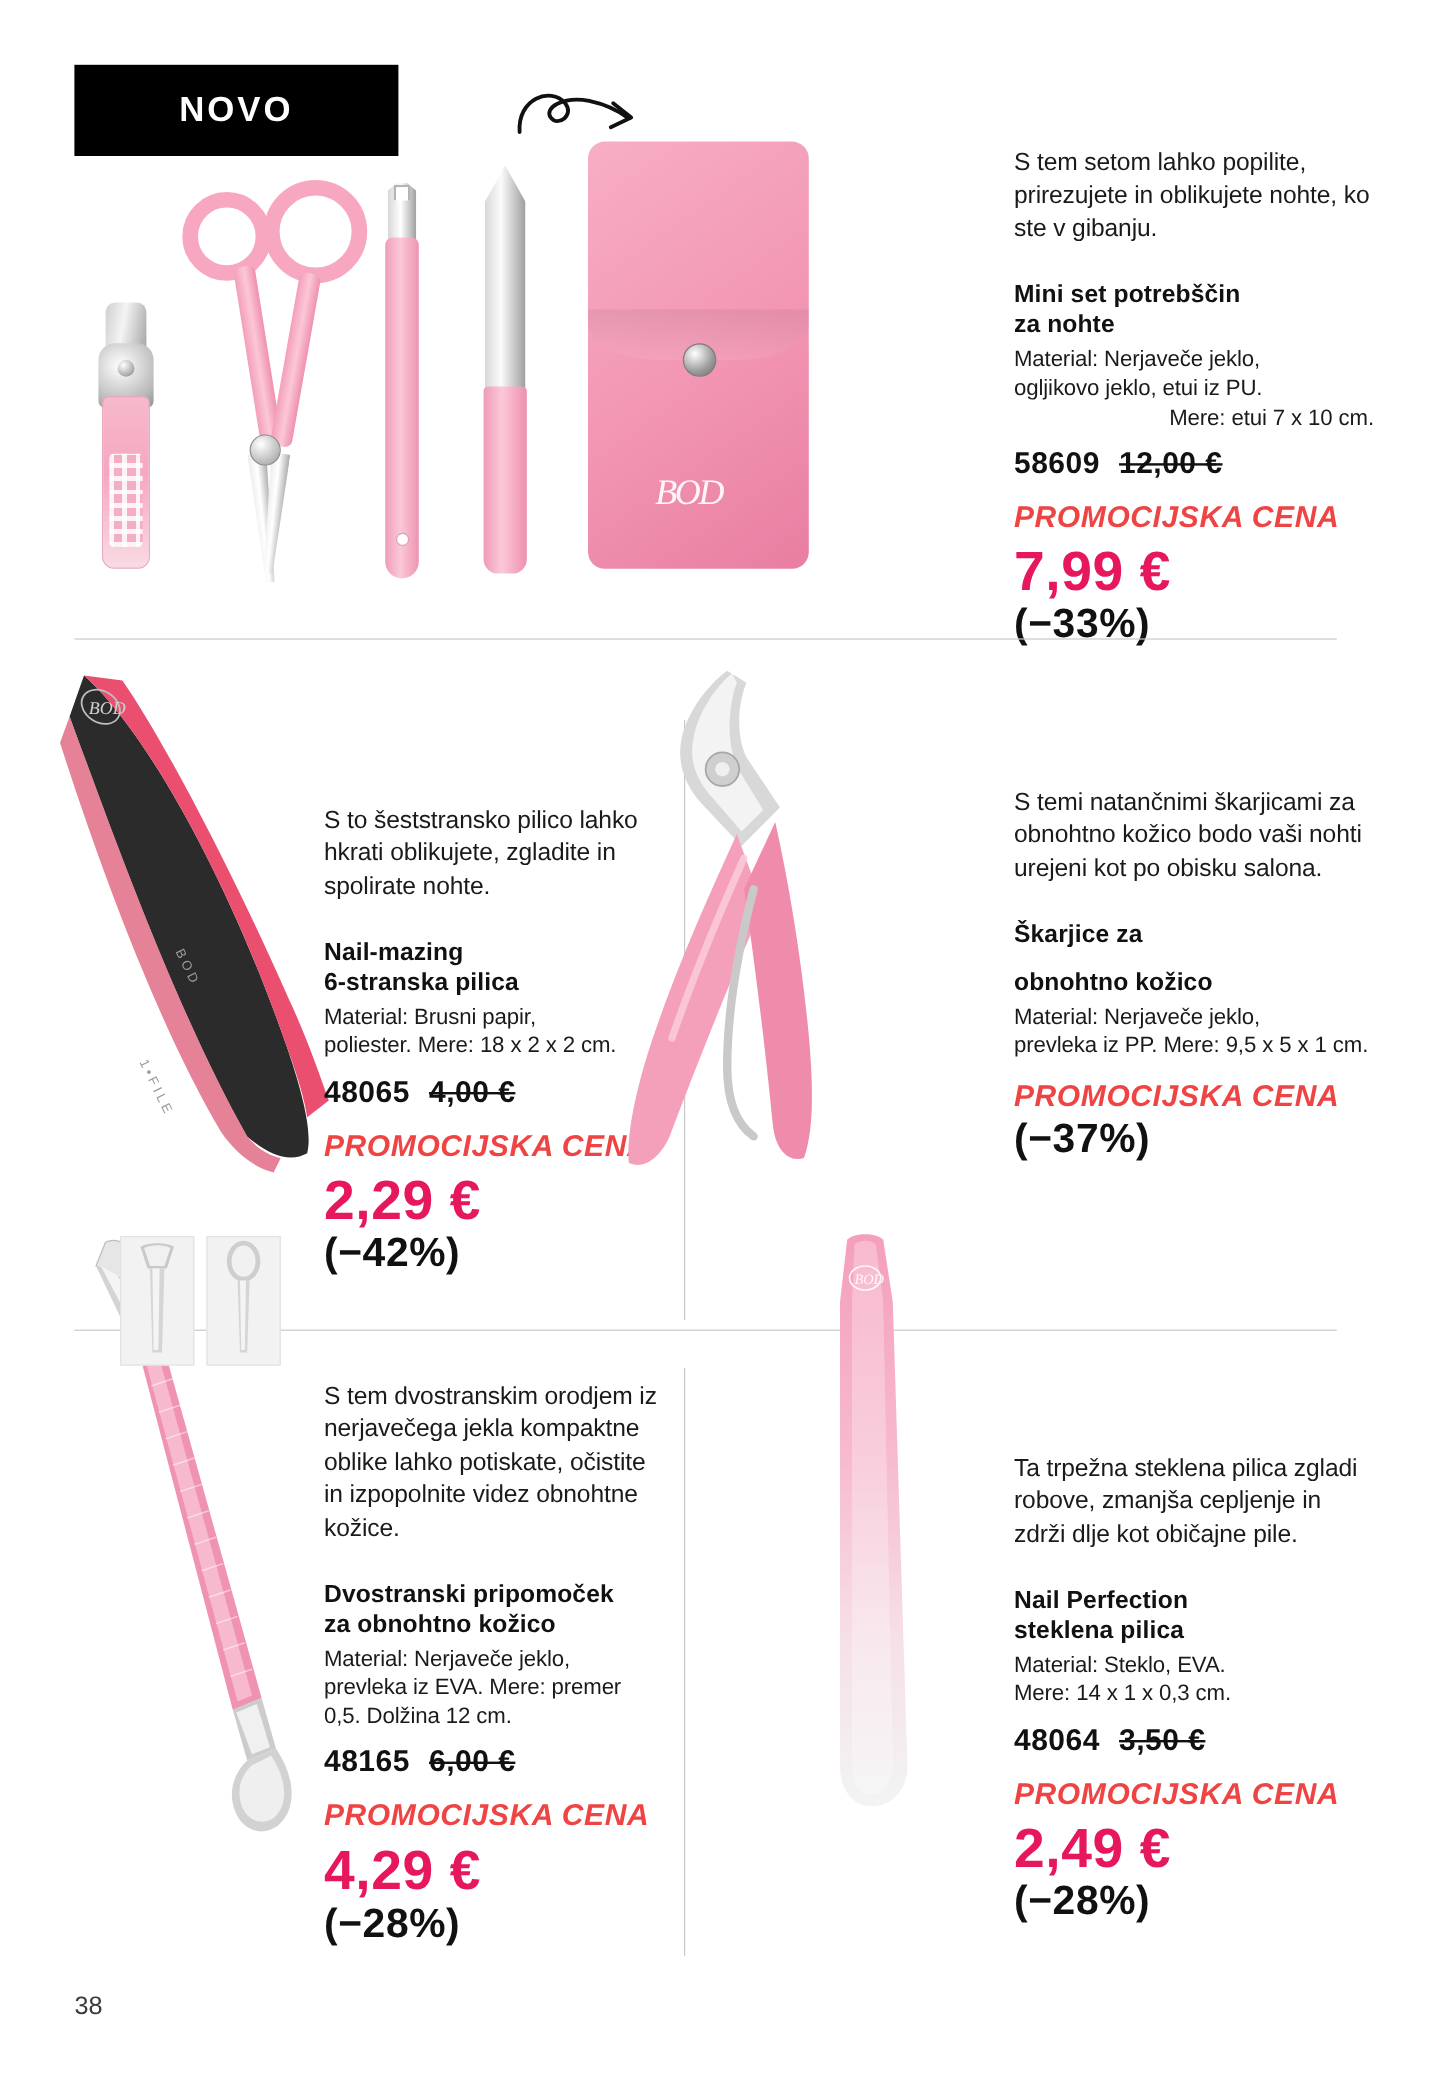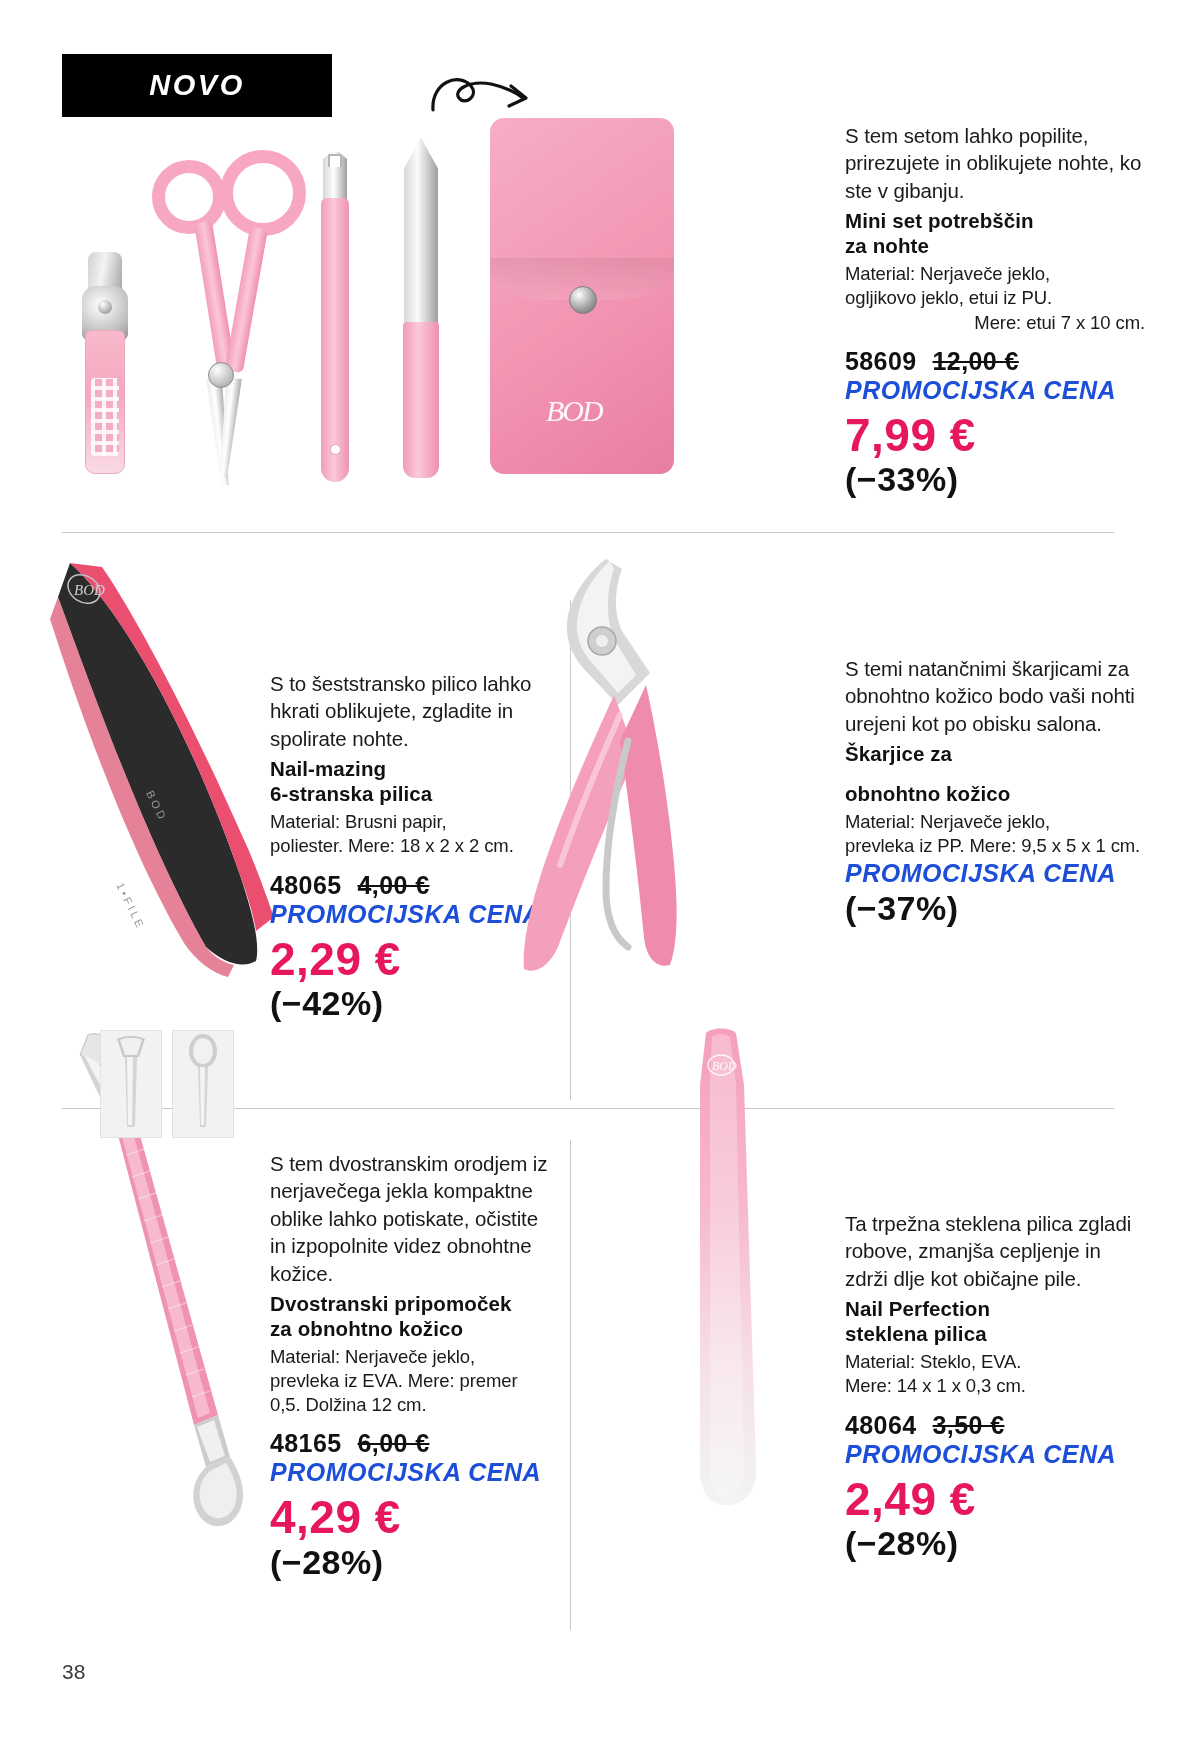--- a/index.html
+++ b/index.html
@@ -22,21 +22,21 @@
     line-height: 1.34;
     color: #1a1a1a;
     letter-spacing: -0.1px;
   }
   .prod-title {
     font-size: 20.5px;
     font-weight: bold;
     line-height: 1.22;
     color: #111;
     letter-spacing: 0.1px;
-    margin-top: 4px;
+    margin-top: 29px;
   }
   .material {
     font-size: 18.5px;
     line-height: 1.30;
     color: #1a1a1a;
     margin-top: 4px;
     letter-spacing: -0.1px;
   }
   .codeline {
     margin-top: 12px;
@@ -49,22 +49,22 @@
   .codeline .old {
     margin-left: 16px;
     text-decoration: line-through;
     text-decoration-thickness: 2px;
   }
   .promo {
     font-size: 25px;
     font-weight: bold;
     font-style: italic;
     letter-spacing: 0.5px;
-    color: #1d4ed8;
-    margin-top: 0;
+    color: #ef4444;
+    margin-top: 16px;
   }
   .price {
     font-size: 46px;
     font-weight: bold;
     color: #e6175c;
     letter-spacing: 0.5px;
     margin-top: 6px;
     line-height: 1.05;
   }
   .discount {
@@ -73,30 +73,29 @@
     color: #111;
     letter-spacing: 0.5px;
     margin-top: 2px;
     line-height: 1.1;
   }
 
   
   .novo-badge {
     position: absolute;
     left: 62px; top: 54px;
-    width: 270px; height: 63px;
+    width: 270px; height: 76px;
     background: #000;
     color: #fff;
     font-size: 29px;
     font-weight: bold;
     letter-spacing: 2.5px;
     display: flex;
     align-items: center;
     justify-content: center;
-    font-style: italic;
   }
 
   
   .hr {
     position: absolute;
     height: 1px;
     background: #c9c9c9;
   }
   .vr {
     position: absolute;

